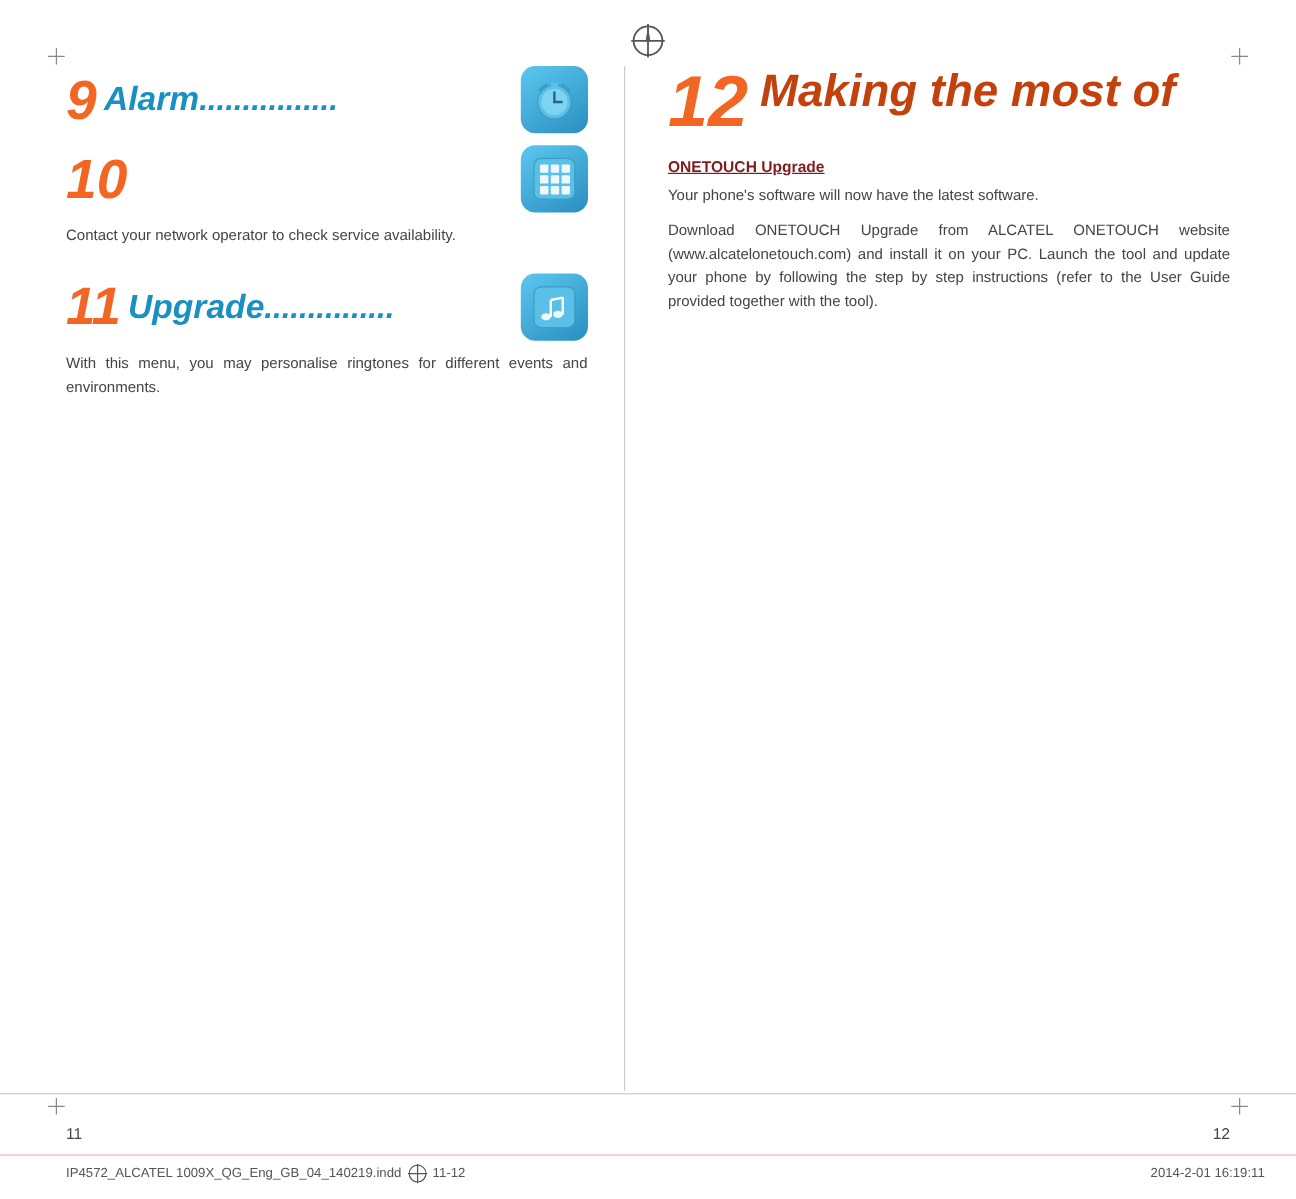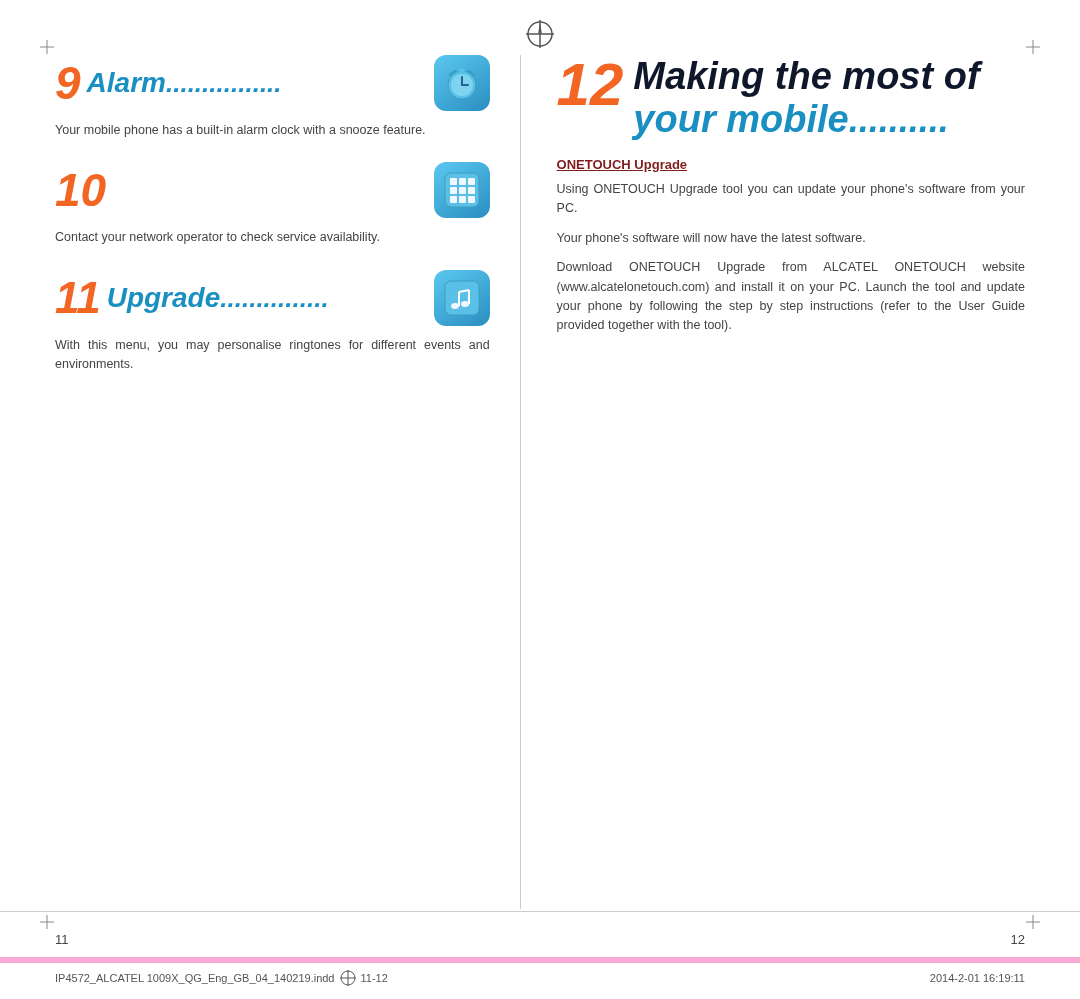--- a/index.html
+++ b/index.html
@@ -144,21 +144,21 @@
       font-size: 60px;
       font-weight: 900;
       color: #f26522;
       line-height: 1;
       font-style: italic;
     }
 
     .right-title-line1 {
       font-size: 38px;
       font-weight: 900;
-      color: #0f172a;
+      color: #c2410c;
       font-style: italic;
       display: block;
     }
 
     .right-title-line2 {
       font-size: 38px;
       font-weight: 900;
       color: #1a8fc1;
       font-style: italic;
     }
@@ -217,22 +217,22 @@
 
     .page-num {
       font-size: 13px;
       color: #444;
     }
 
     .footer-row {
       display: flex;
       justify-content: space-between;
       align-items: center;
-      padding: 0 55px 12px 55px;
-      border-top: 6px solid #f9a8d4;
+      padding: 0 26px 12px 55px;
+      border-top: 1px solid #f9a8d4;
       margin-top: 4px;
       padding-top: 6px;
     }
 
     .footer-left {
       font-size: 11px;
       color: #555;
       display: flex;
       align-items: center;
       gap: 4px;
@@ -308,21 +308,20 @@
             <circle cx="20" cy="22" r="14" fill="#5bc0e8" stroke="#3a9ec0" stroke-width="1"></circle>
             <circle cx="20" cy="22" r="11" fill="#7dd4f0"></circle>
             <line x1="20" y1="22" x2="20" y2="14" stroke="#2a6090" stroke-width="2" stroke-linecap="round"></line>
             <line x1="20" y1="22" x2="26" y2="22" stroke="#2a6090" stroke-width="2" stroke-linecap="round"></line>
             <line x1="8" y1="12" x2="13" y2="8" stroke="#3a9ec0" stroke-width="2.5" stroke-linecap="round"></line>
             <line x1="32" y1="12" x2="27" y2="8" stroke="#3a9ec0" stroke-width="2.5" stroke-linecap="round"></line>
             <rect x="17" y="6" width="6" height="3" rx="1" fill="#5bc0e8"></rect>
           </svg>
         </div>
       </div>
-      <div class="section-body">Your mobile phone has a built-in alarm clock with a snooze feature.</div>
 
       <div class="section-header" style="margin-top:8px;text-align:right;">
         <span class="section-number">10</span>
         <div class="section-icon">
           <svg width="40" height="40" viewBox="0 0 40 40">
 
             <rect x="3" y="3" width="34" height="34" rx="6" fill="#5bc0e8" stroke="#3a9ec0" stroke-width="1"></rect>
             <rect x="8" y="8" width="7" height="7" rx="1" fill="white" opacity="0.9"></rect>
             <rect x="17" y="8" width="7" height="7" rx="1" fill="white" opacity="0.9"></rect>
             <rect x="26" y="8" width="7" height="7" rx="1" fill="white" opacity="0.9"></rect>
@@ -360,30 +359,26 @@
 
     </div>
 
     <div class="right-col">
 
       <div class="right-heading">
         <div class="right-heading-row">
           <span class="right-number">12</span>
           <div class="right-heading-text">
             <span class="right-title-line1">Making the most of</span>
-            <span class="right-title-line2">
-              <span>your mobile</span><span class="right-dots">..........</span>
-            </span>
           </div>
         </div>
       </div>
 
       <div class="subsection-title">ONETOUCH Upgrade</div>
 
-      <div class="body-text">Using ONETOUCH Upgrade tool you can update your phone's software from your PC.</div>
       <div class="body-text">Your phone's software will now have the latest software.</div>
       <div class="body-text">Download ONETOUCH Upgrade from ALCATEL ONETOUCH website (www.alcatelonetouch.com) and install it on your PC. Launch the tool and update your phone by following the step by step instructions (refer to the User Guide provided together with the tool).</div>
 
     </div>
   </div>
 
   <div class="bottom-bar">
     <div class="page-numbers-row">
       <span class="page-num">11</span>
       <span class="page-num">12</span>

